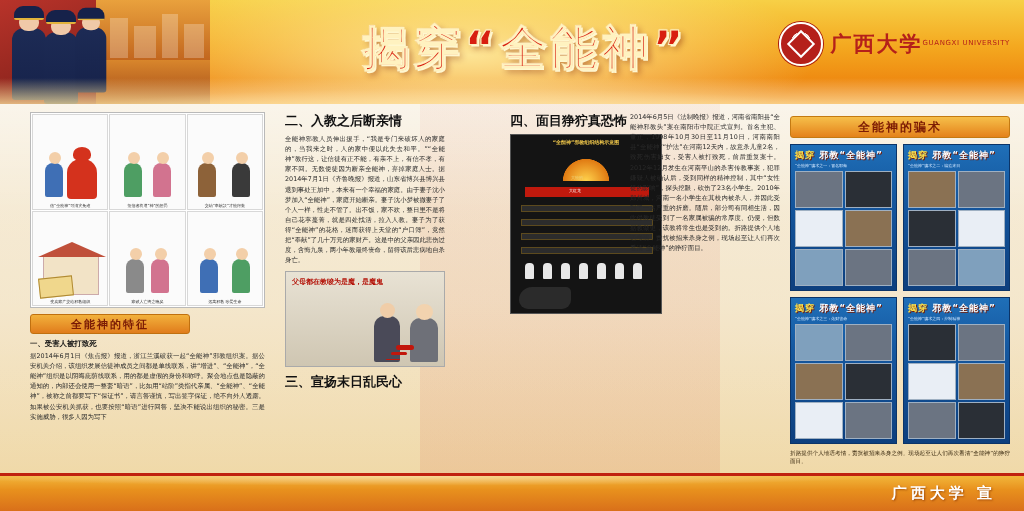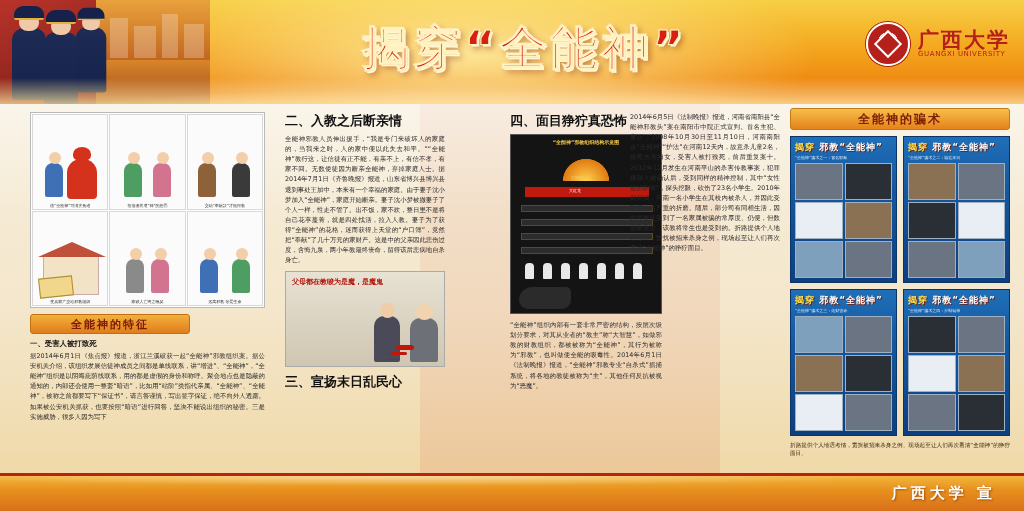--- a/index.html
+++ b/index.html
@@ -78,21 +78,21 @@
   .logo-mark {
     width:44px; height:44px; border-radius:50%;
     background: radial-gradient(circle at 50% 45%, #fff 0 32%, #b5201a 34% 100%);
     border:2px solid #fff; position:relative; box-shadow:0 0 0 1px #a8180f;
   }
   .logo-mark:after {
     content:""; position:absolute; left:50%; top:50%; width:16px; height:16px;
     transform:translate(-50%,-50%) rotate(45deg);
     background:#b5201a; border:2px solid #fff;
   }
-  .logo-text { display:flex; flex-direction:column; line-height:1.05; }
+  .logo-text { display:flex; flex-direction:row; line-height:1.05;align-items:center; }
   .logo-cn { font-size:21px; font-weight:bold; color:#b5201a; letter-spacing:2px; }
   .logo-en { font-size:7px; color:#b5201a; letter-spacing:.6px; }
 
   
   .body-area {
     position:absolute; left:0; top:104px; width:1024px; height:372px;
     background:
       linear-gradient(180deg, rgba(255,255,255,.55) 0%, rgba(255,255,255,.15) 30%, rgba(255,255,255,0) 100%),
       linear-gradient(180deg,#f4e9d2 0%, #f3e4c6 55%, #f0d9a8 100%);
   }
@@ -162,21 +162,21 @@
   .chart-pic .row { position:absolute; left:10px; width:132px; height:7px; background:#2c2c2c; border:1px solid #5c4a1e; }
   .chart-pic .pawn { position:absolute; bottom:34px; width:9px; height:16px; background:#e8e8e8; border-radius:4px 4px 1px 1px; }
   .chart-pic .whale { position:absolute; left:8px; bottom:4px; width:52px; height:22px; background:#2b2b2b; border-radius:26px 10px 18px 18px; }
   .chart-pic .lbl { position:absolute; font-size:4px; color:#f0d37a; }
 
   
   #col4 { left:630px; width:150px; }
 
   
   .right-panel {
-    position:absolute; left:790px; top:108px; width:220px; height:358px;
+    position:absolute; left:790px; top:116px; width:220px; height:358px;
   }
   .rp-title {
     width:220px; height:22px; border-radius:3px;
     background:linear-gradient(180deg,#f6bf4a,#e4821b);
     border:1px solid #c47a12;
     color:#7d1c04; font-weight:bold; font-size:12px; letter-spacing:2px;
     display:flex; align-items:center; justify-content:center;
   }
   .rp-grid {
     margin-top:6px; width:220px; height:300px;
@@ -321,21 +321,20 @@
       <div class="row" style="top:112px;"></div>
       <div class="pawn" style="left:14px;"></div>
       <div class="pawn" style="left:32px;"></div>
       <div class="pawn" style="left:50px;"></div>
       <div class="pawn" style="left:68px;"></div>
       <div class="pawn" style="left:86px;"></div>
       <div class="pawn" style="left:104px;"></div>
       <div class="pawn" style="left:122px;"></div>
       <div class="whale"></div>
     </div>
-    <div class="col-text">“全能神”组织内部有一套非常严密的结构，按层次级划分要求，对其从业者的“教主”称“大智慧”，如做邪教的财教组织，都被被称为“全能神”，其行为被称为“邪教”，也叫做使全能的吸毒性。2014年6月1日《法制晚报》报道，“全能神”邪教专业“自杀式”抓捕系统，将各地的教徒被称为“主”，其他任何反抗被视为“恶魔”。</div>
   </div>
 
   <div class="col" id="col4">
     <div class="col-text">2014年6月5日《法制晚报》报道，河南省南阳县“全能神邪教头”案在南阳市中院正式宣判。首名主犯、董正，1998年10月30日至11月10日，河南南阳县“全能神”“护法”在河南12天内，故意杀儿童2名，致死伤害妇女，受害人被打致死，前后重复案十。2012年12月发生在河南平山的杀害传教事案，犯罪嫌疑人被确认后，受到同样的精神控制，其中“女性徒的影响”，探头挖眼，砍伤了23名小学生。2010年郑州城，河南一名小学生在其校内被杀人，并因此受到了一名严重的折磨。随后，部分司有同相生活，因此侵教徒受到了一名家属被骗的常厚度、仍便，但数据教做更，该教将常生也是受到的。折路提供个人地语考情，责扰被招来杀身之例，现场起至让人们再次看清“全能神”的狰狞面目。</div>
   </div>
 
   <div class="right-panel">
     <div class="rp-title">全能神的骗术</div>
     <div class="rp-grid">
 

